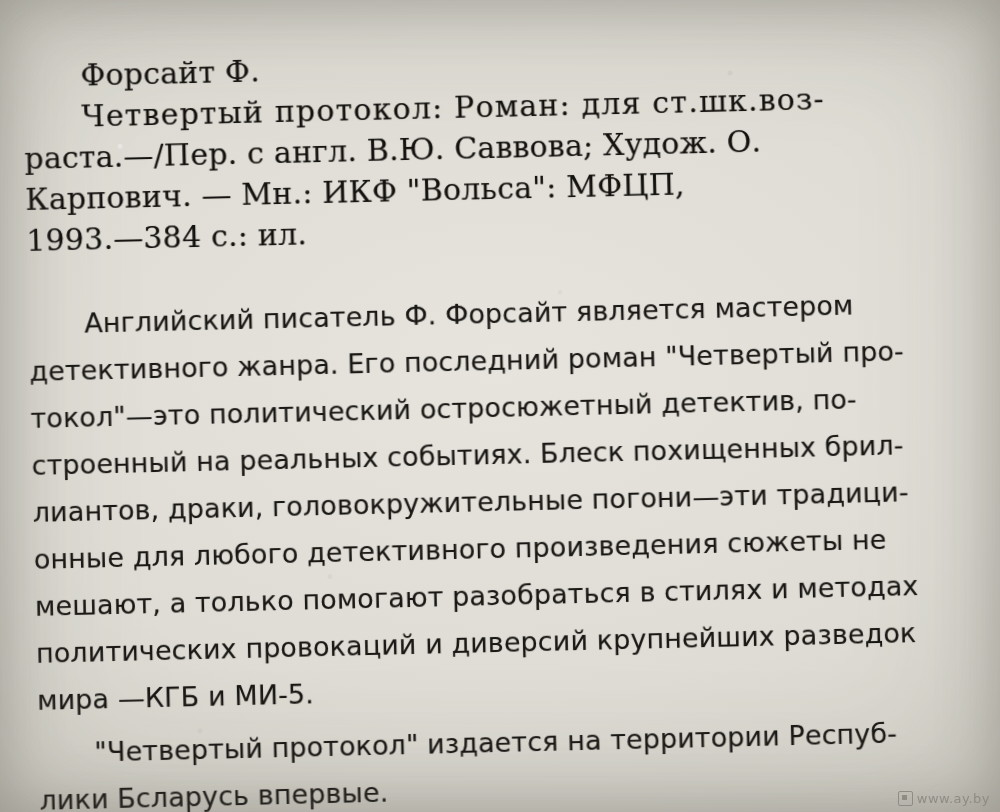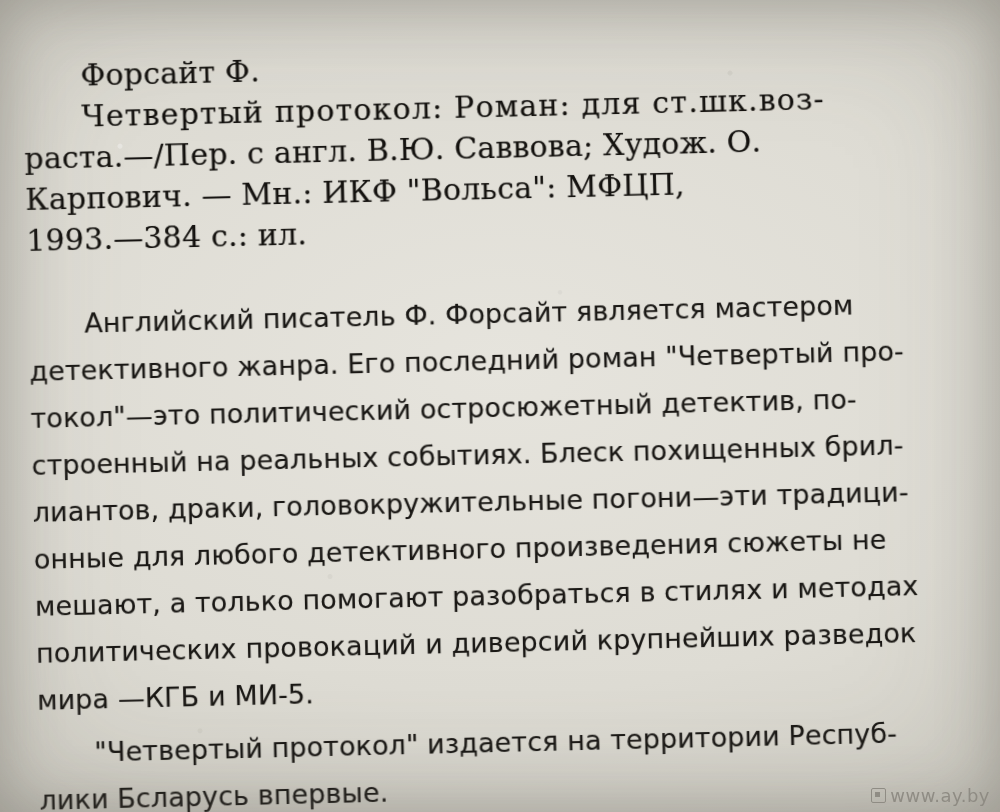--- a/index.html
+++ b/index.html
@@ -111,21 +111,21 @@
   #text-block {
     filter: blur(.22px);
   }
 
   
   #watermark {
     position: absolute;
     right: 10px;
     bottom: 6px;
     font-family: "DejaVu Sans", sans-serif;
-    font-size: 18px;
+    font-size: 13px;
     color: #8d8a82;
     letter-spacing: .5px;
     opacity: .95;
     display: flex;
     align-items: center;
     gap: 4px;
   }
   #watermark .wm-mark {
     display: inline-block;
     width: 13px;

